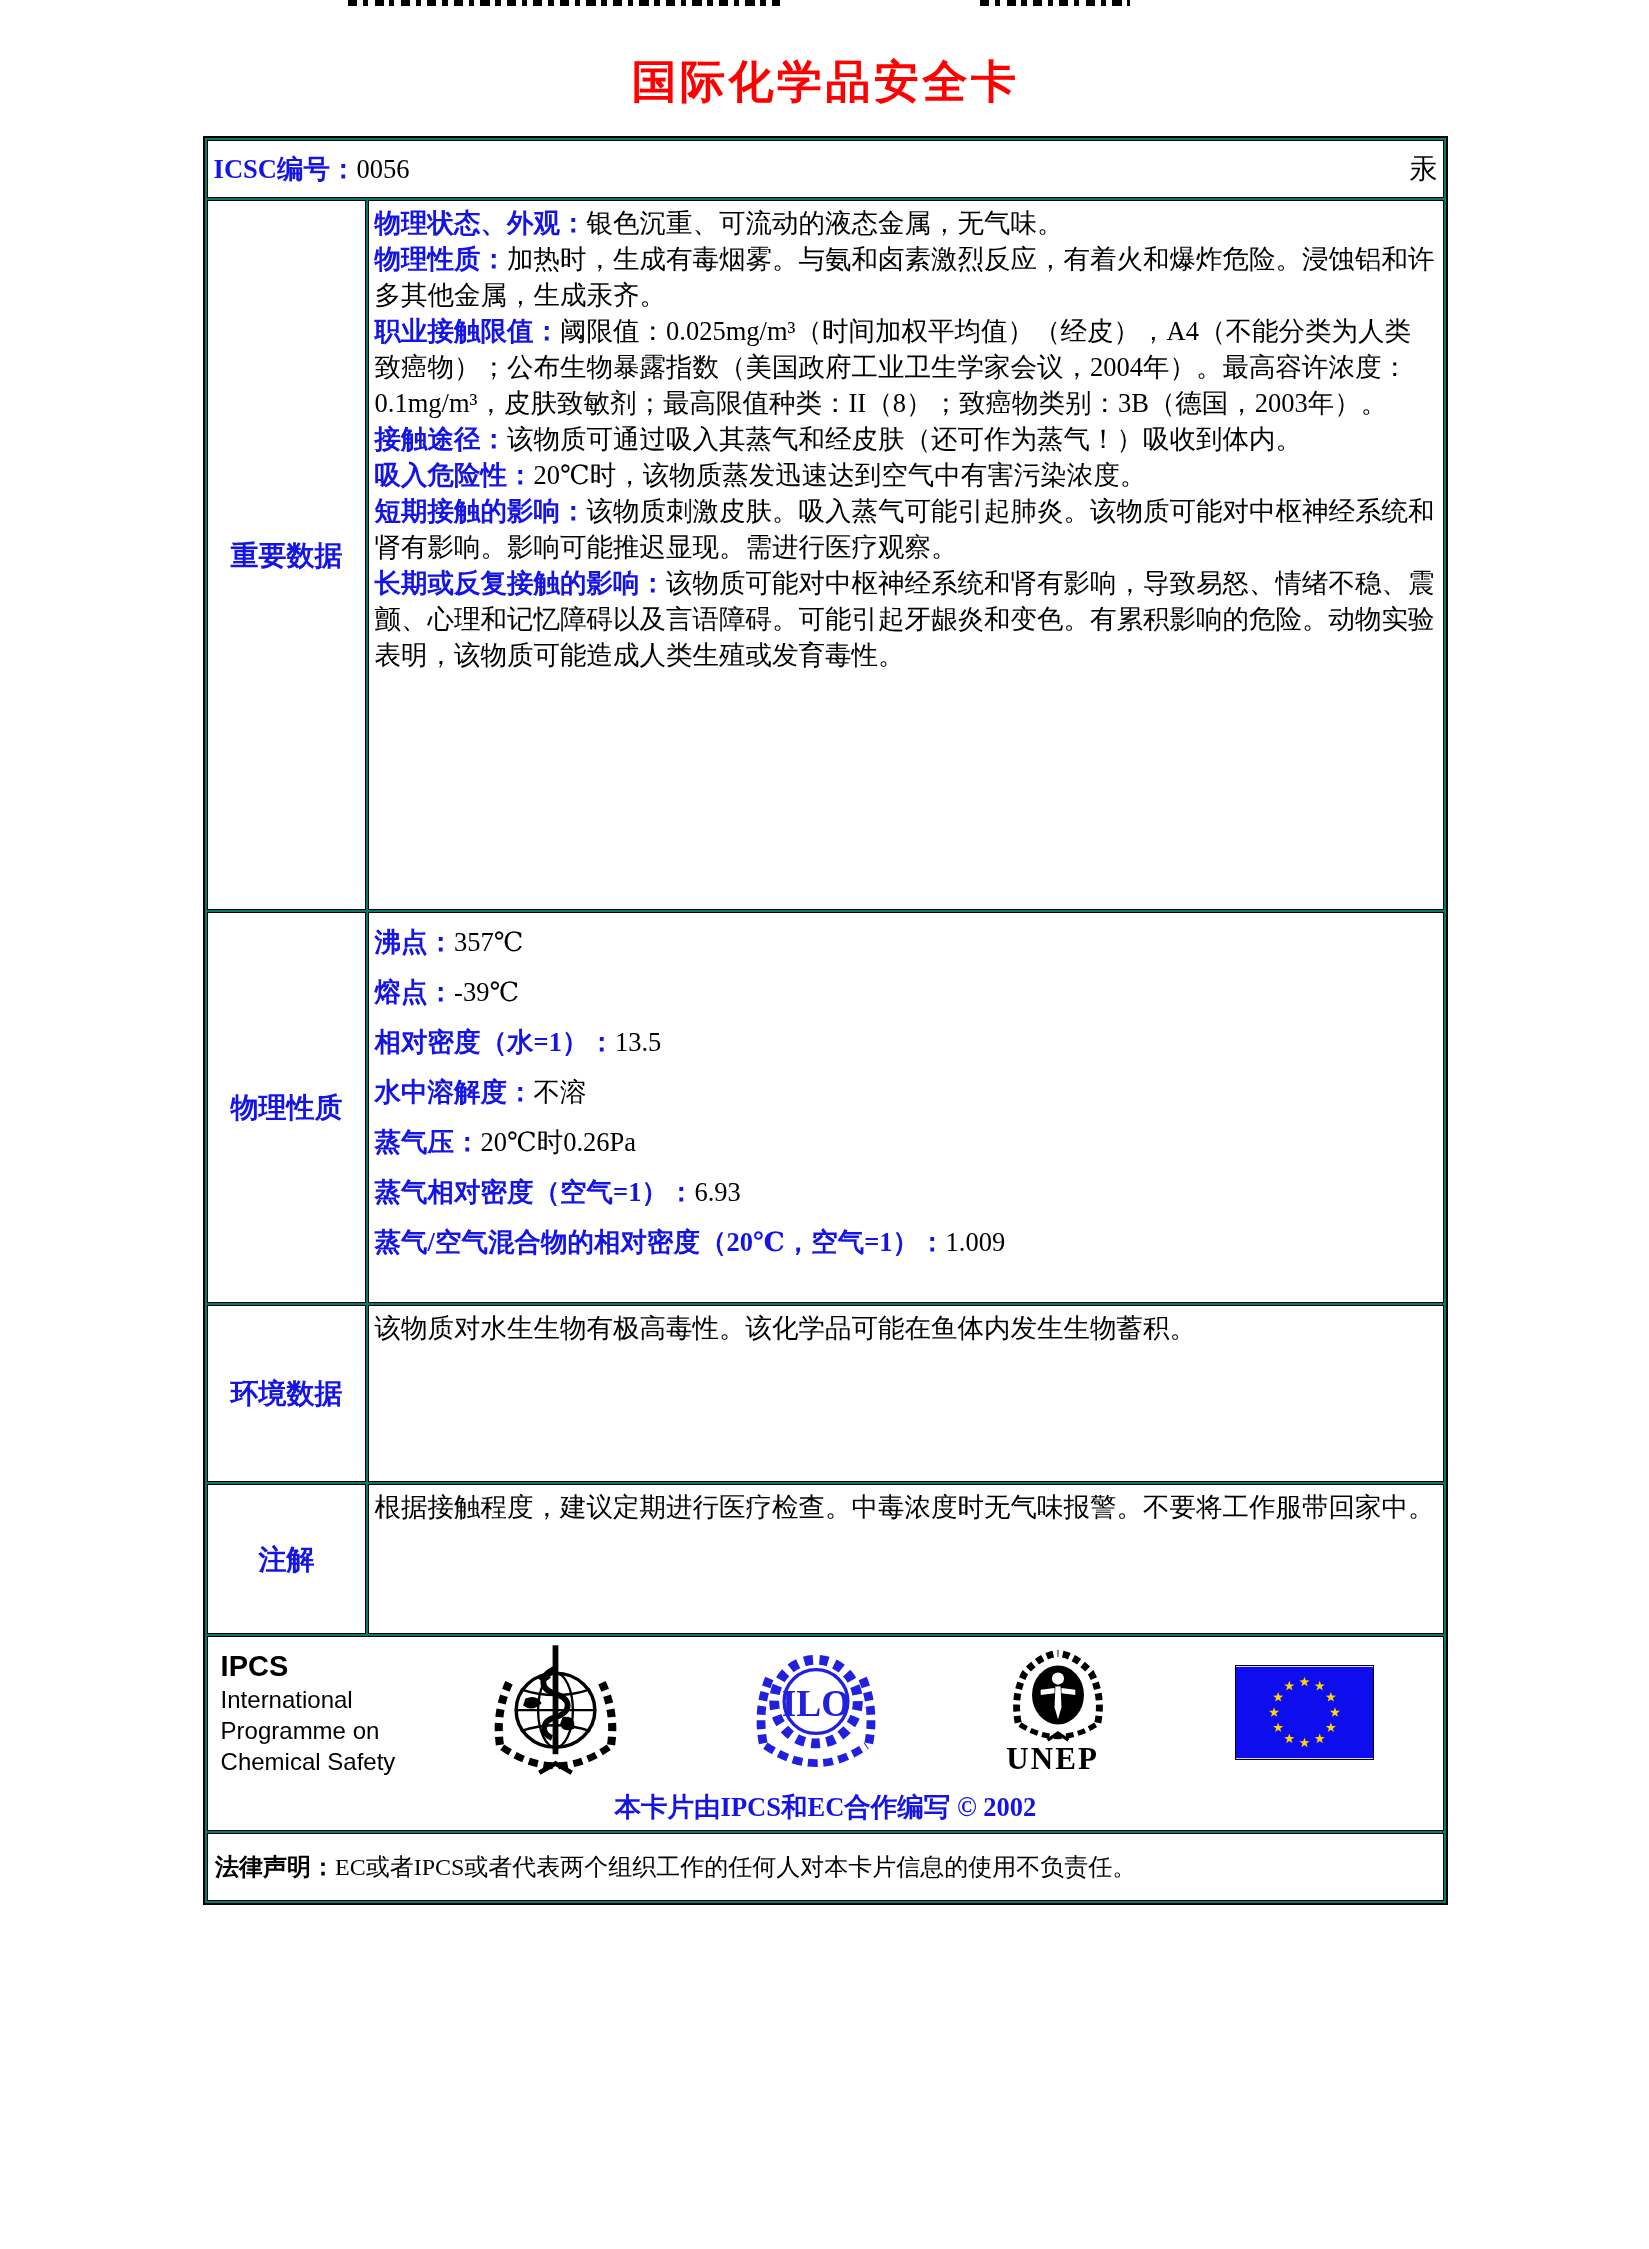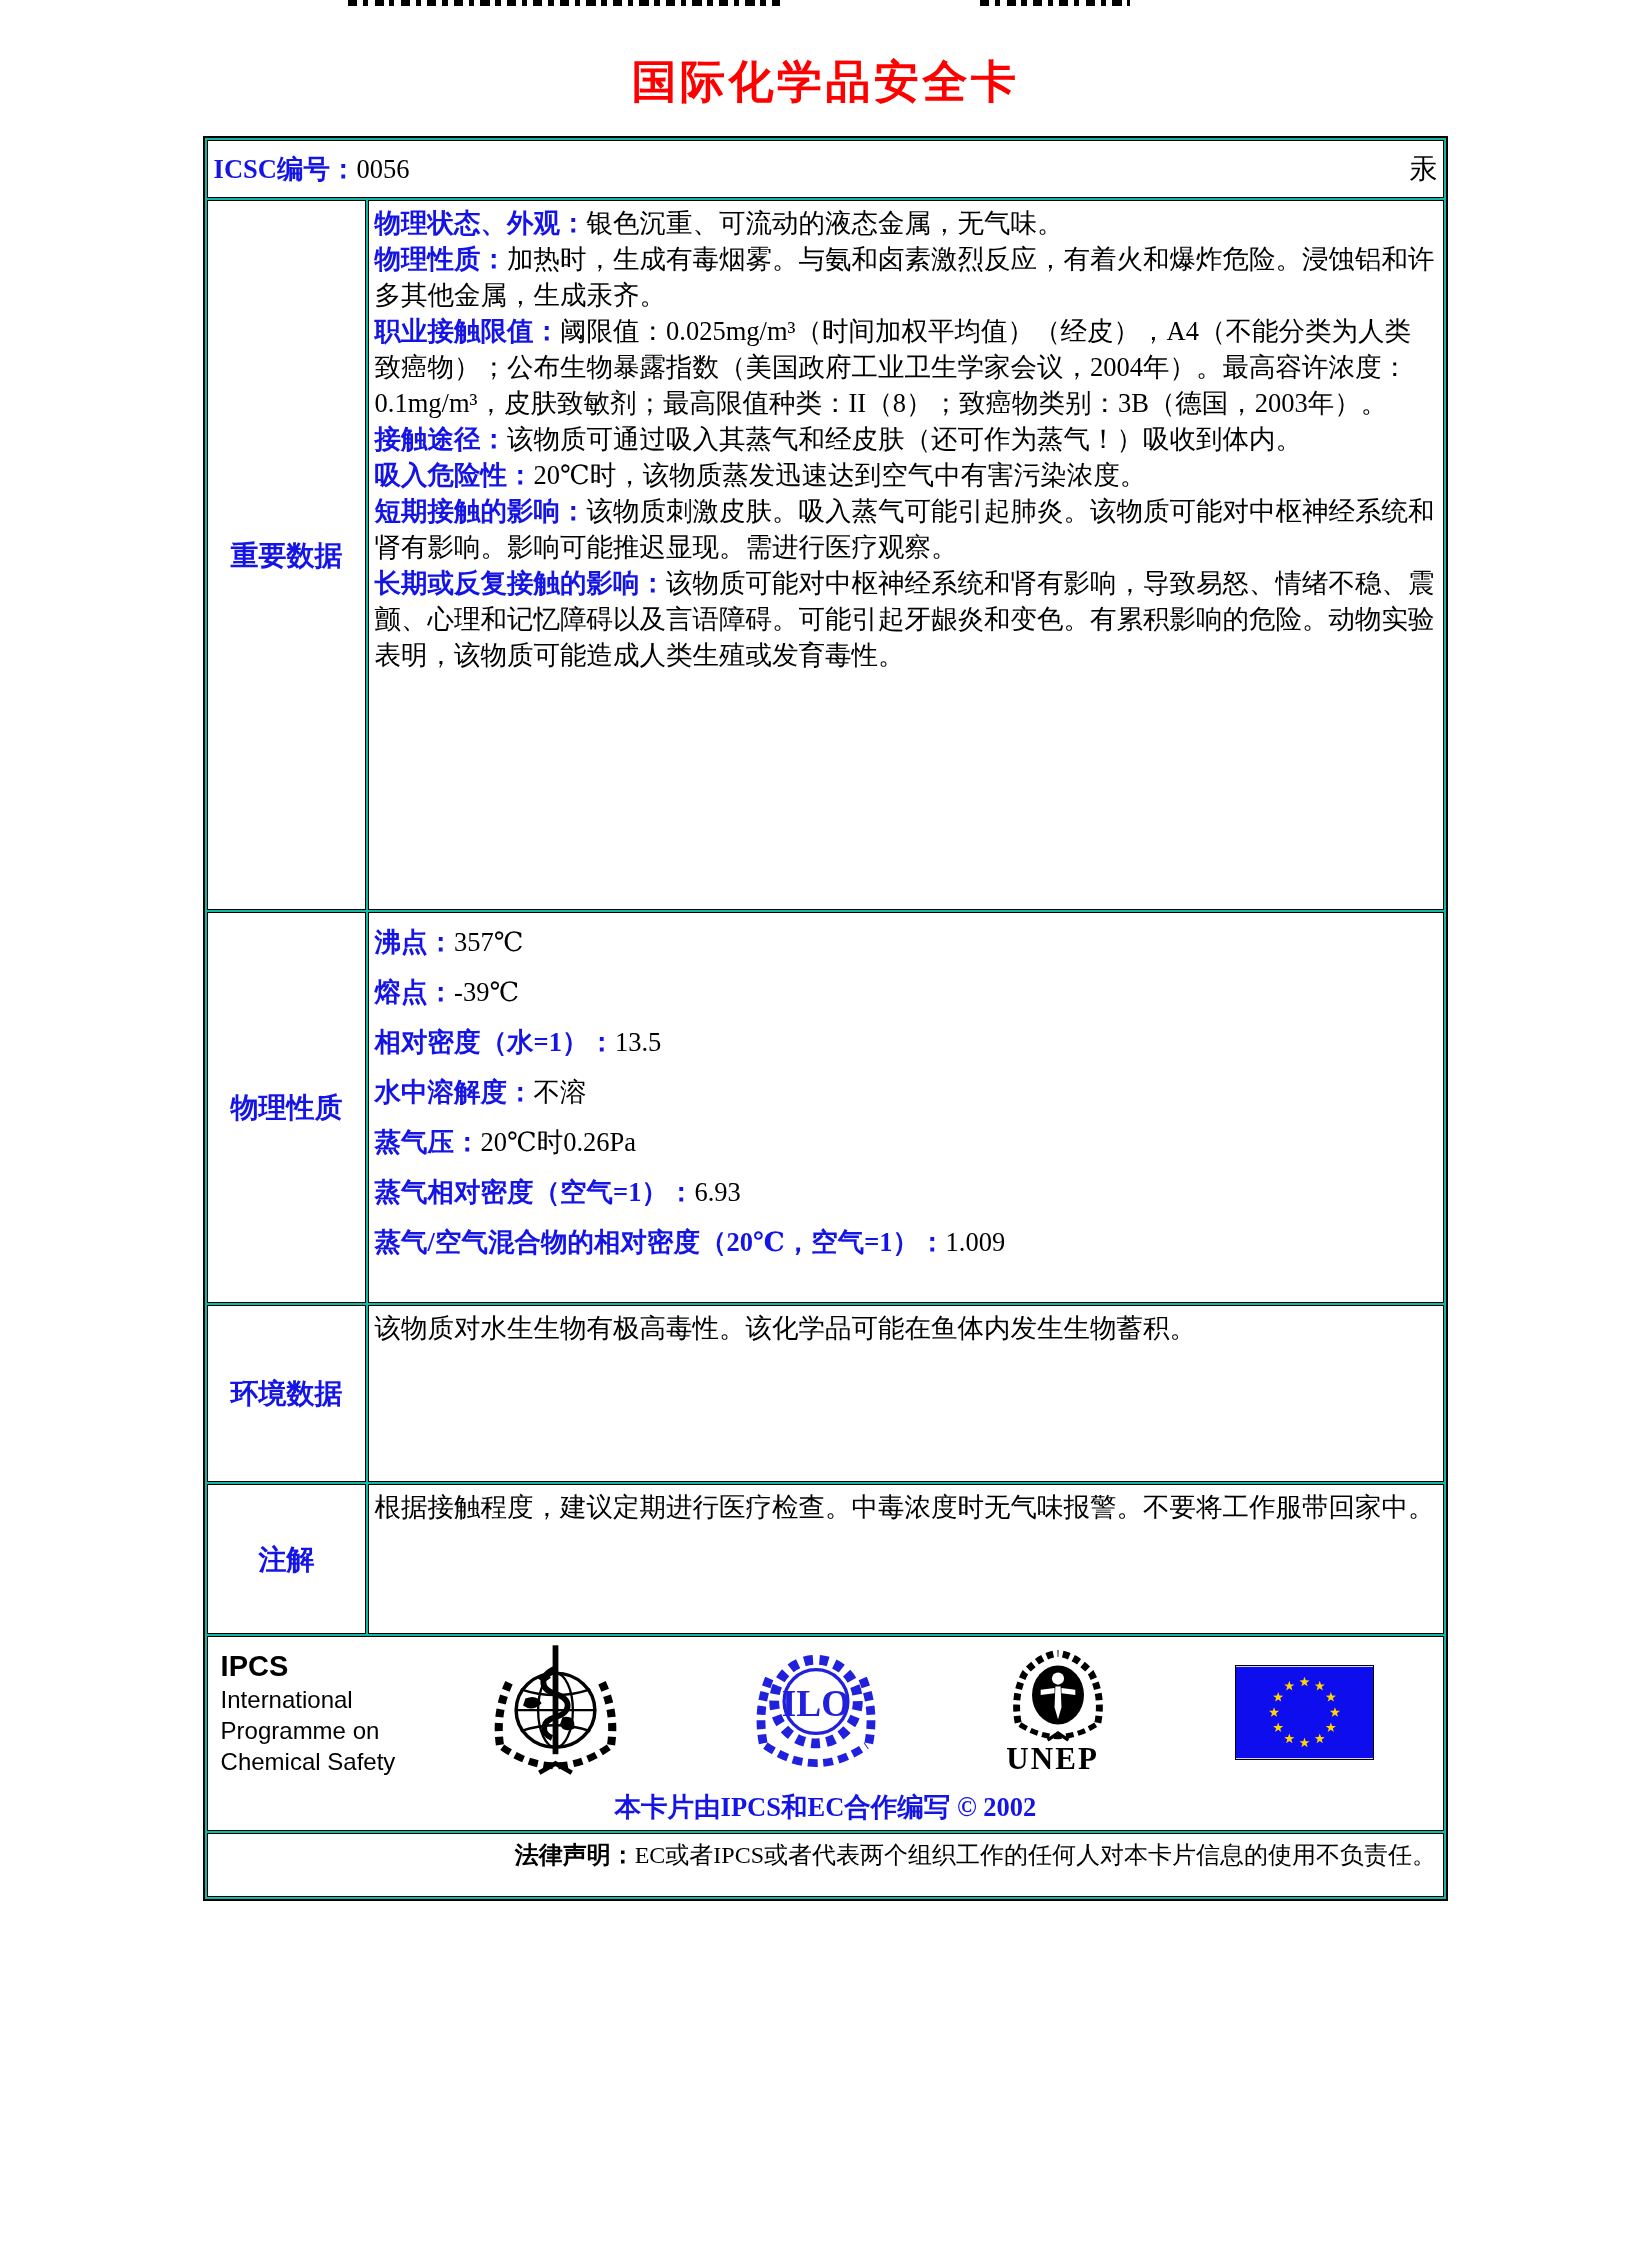--- a/index.html
+++ b/index.html
@@ -21,21 +21,21 @@
     background:repeating-linear-gradient(90deg,#000 0 9px,transparent 9px 14.6px,#000 14.6px 20px,transparent 20px 26.5px);}
   .frag-1{left:348px;width:432px;}
   .frag-2{left:980px;width:150px;}
   .page-title{
     position:absolute;top:52px;left:203px;width:1245px;margin:0;
     text-align:center;font-size:45px;font-weight:bold;color:var(--title_red);
     letter-spacing:3.5px;
   }
   table.card{
     position:absolute;top:136px;left:203px;width:1245px;
-    border-collapse:separate;border-spacing:2.1px;border:2.1px solid #000;background:#14b8a6;
+    border-collapse:separate;border-spacing:2.1px;border:2.1px solid #000;background:#0f766e;
   }
   td{border:1.4px solid #000;vertical-align:top;background:#fff;padding:0;}
   td.icsc-cell{height:58px;vertical-align:middle;padding:0 5.6px;}
   .icsc-flex{display:flex;justify-content:space-between;align-items:center;width:100%;}
   .icsc-left{font-size:26.5px;}
   .blue{color:var(--label_blue);font-weight:bold;}
   .substance{font-size:28px;}
   td.label-cell{
     width:159px;text-align:center;vertical-align:middle;
     color:var(--label_blue);font-weight:bold;font-size:28px;line-height:35px;padding:19px;
@@ -58,21 +58,21 @@
   .logo-spread{flex:1;display:flex;justify-content:space-around;align-items:center;}
   .unep-wrap{display:flex;flex-direction:column;align-items:flex-start;}
   .unep-text{font-size:31px;font-weight:bold;letter-spacing:2.1px;line-height:32px;margin-top:-4.2px;}
   .eu-flag{border:1.4px solid #000;}
   .caption{
     text-align:center;font-size:26.5px;font-weight:bold;color:var(--label_blue);
     margin-top:7px;
   }
   .caption .copyright{font-weight:bold;}
   
-  td.legal-cell{height:64px;font-size:24px;line-height:32px;padding:5px 7px;vertical-align:top;text-align:right;}
+  td.legal-cell{height:64px;font-size:24px;line-height:32px;padding:17px 7px;vertical-align:top;}
   .legal-label{font-weight:bold;}
   svg text{font-family:"Liberation Serif","DejaVu Serif",serif;}
 </style>
 </head>
 <body>
 
 <div class="frag frag-1"></div>
 <div class="frag frag-2"></div>
 
 <h1 class="page-title">国际化学品安全卡</h1>

